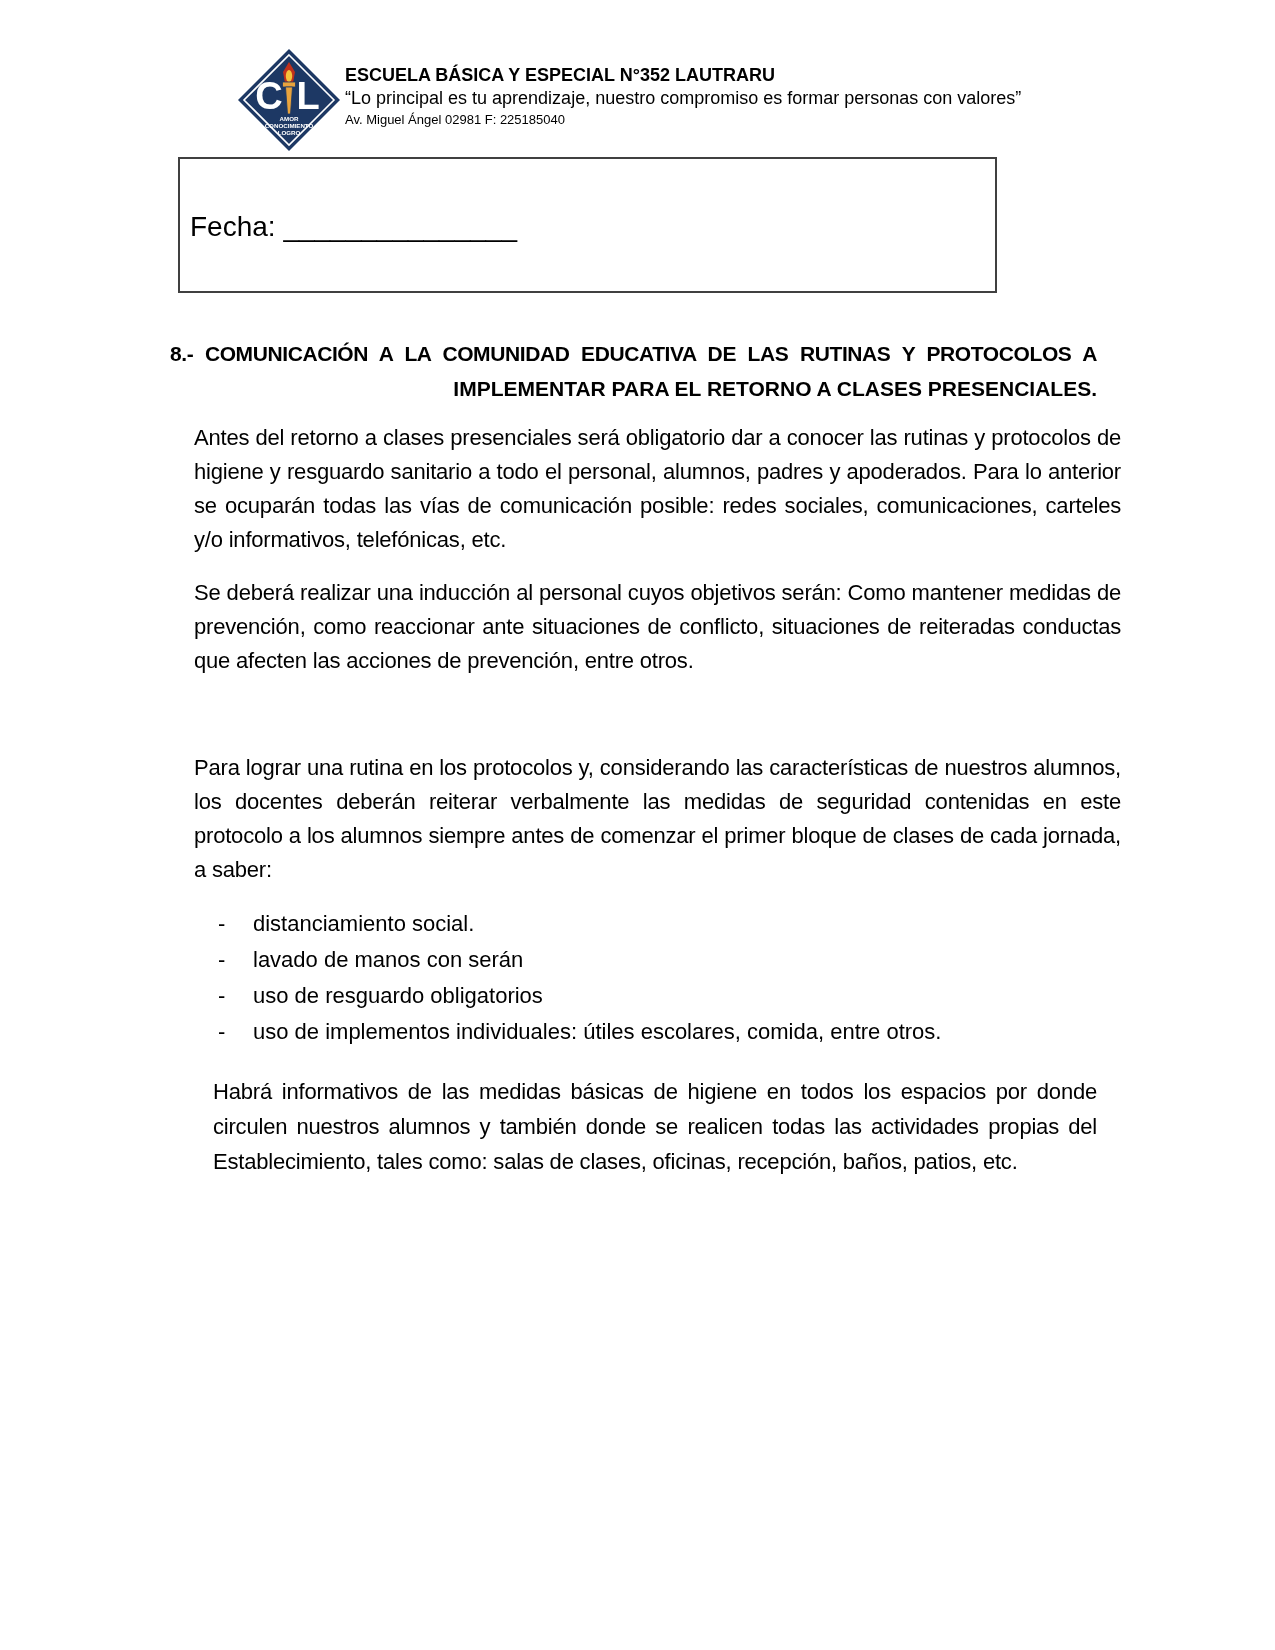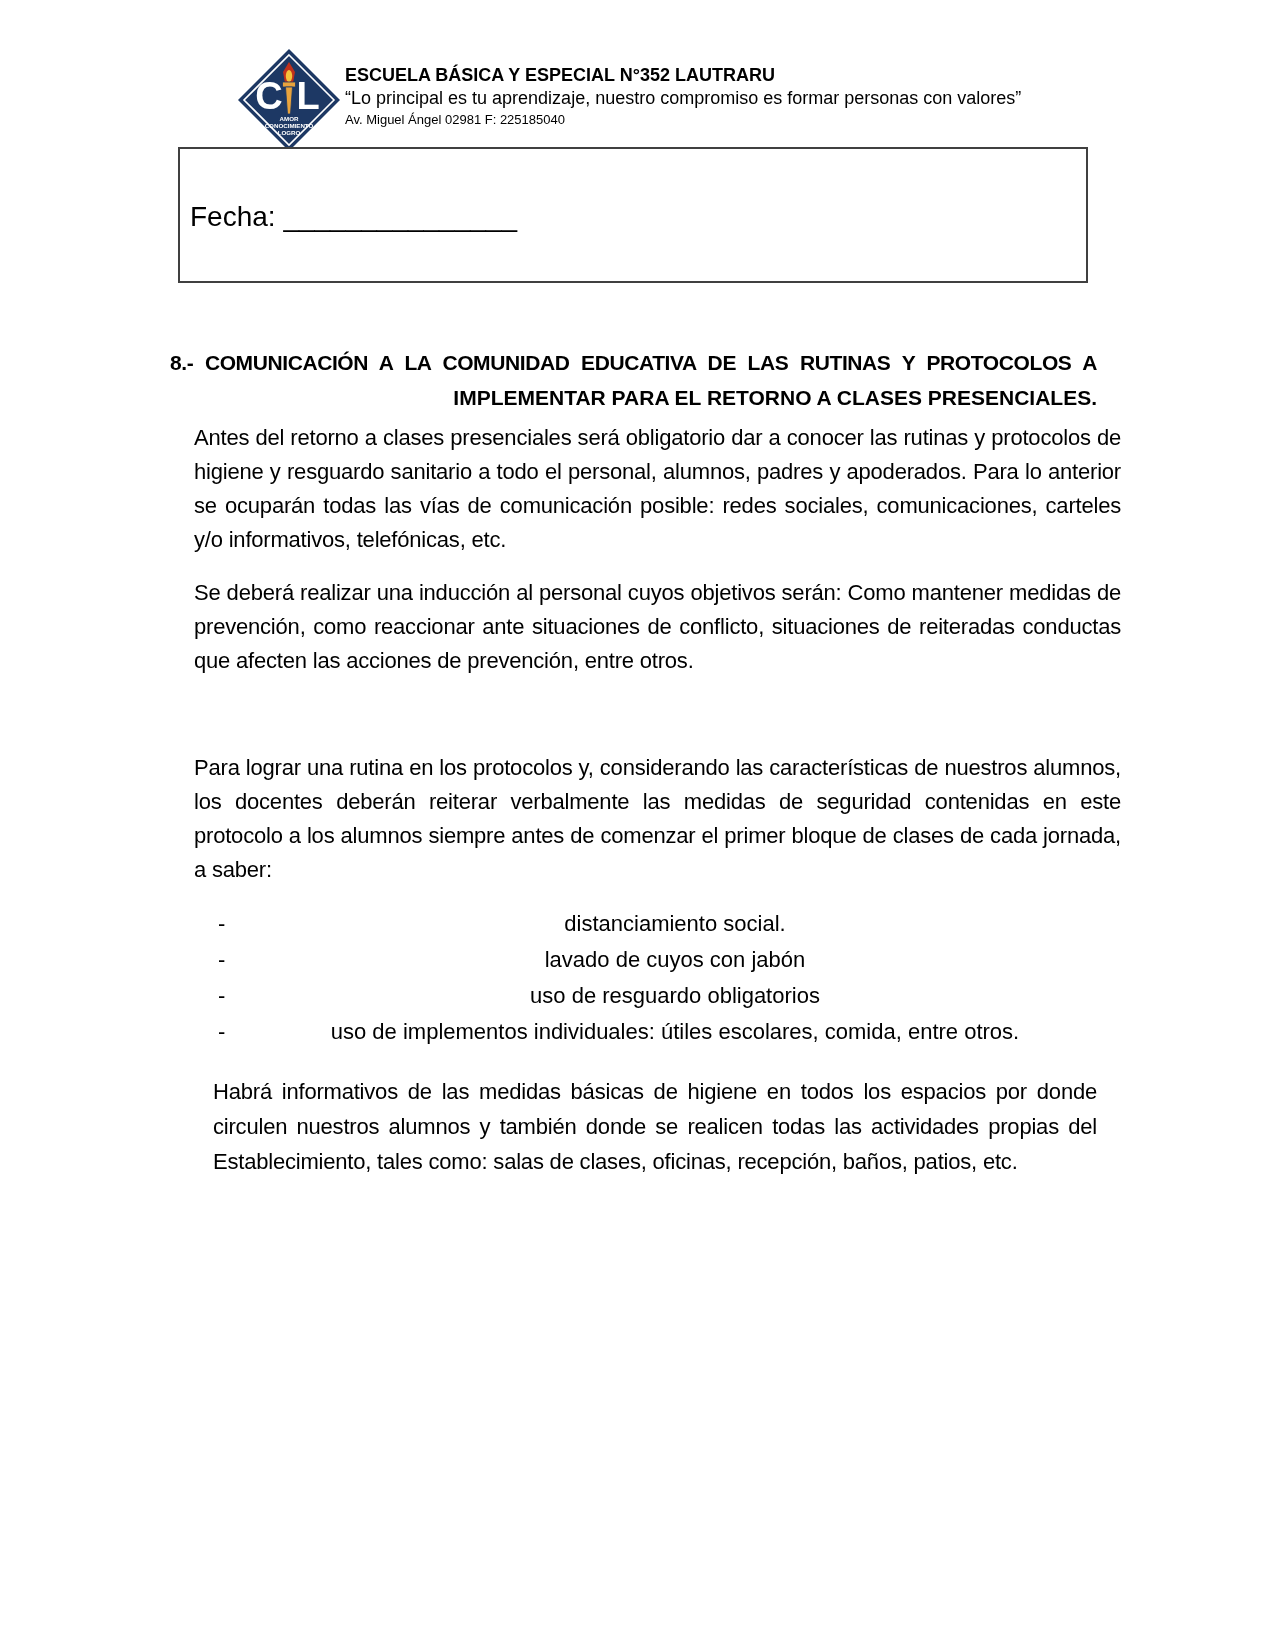--- a/index.html
+++ b/index.html
@@ -15,48 +15,48 @@
 
   
   .logo{position:absolute;left:237px;top:48px;width:104px;height:104px;}
   .header-text{position:absolute;left:345px;top:64px;width:760px;text-align:left;}
   .school-name{font-weight:bold;font-size:18px;line-height:23px;}
   .school-motto{font-size:18px;line-height:22px;}
   .school-address{font-size:13px;line-height:22px;}
 
   
   .fecha-box{
-    position:absolute;left:178px;top:147px;width:910px;height:136px;
+    position:absolute;left:178px;top:157px;width:819px;height:136px;
     border:2px solid #404040;box-sizing:border-box;background:#ffffff;
   }
   .fecha-line{position:absolute;left:10px;top:52px;font-size:28px;white-space:nowrap;}
   .fecha-blank{letter-spacing:0px;}
 
   
   .doc-heading{
     position:absolute;left:170px;top:336px;width:927px;
     font-weight:bold;font-size:21px;line-height:35px;
   }
-  .doc-heading .l1{text-align:justify;text-align-last:justify;letter-spacing:-0.4px;word-spacing:-1px;margin-top:9px;}
+  .doc-heading .l1{text-align:justify;text-align-last:justify;letter-spacing:-0.4px;word-spacing:-1px;}
   .doc-heading .l2{text-align:right;}
 
   .para{
     position:absolute;left:170px;width:927px;
     font-size:22px;line-height:34px;text-align:justify;
     letter-spacing:-0.2px;
     margin-left:24px;
   }
   .para-1{top:421px;}
   .para-2{top:576px;}
   .para-3{top:751px;}
 
   .bullet-list{position:absolute;left:170px;top:906px;width:927px;font-size:22px;}
   .list-row{display:flex;align-items:flex-start;height:36px;line-height:36px;}
   .list-dash{margin-left:48px;width:35px;flex:0 0 35px;}
-  .list-text{flex:1;white-space:nowrap;text-align:center;}
+  .list-text{flex:1;white-space:nowrap;}
 
   .closing-para{
     position:absolute;left:213px;top:1074px;width:884px;
     font-size:22px;line-height:35px;text-align:justify;
     letter-spacing:-0.2px;
   }
 </style>
 </head>
 <body>
 
@@ -104,21 +104,21 @@
   <div class="para para-2">Se deberá realizar una inducción al personal cuyos objetivos serán: Como mantener medidas de prevención, como reaccionar ante situaciones de conflicto, situaciones de reiteradas conductas que afecten las acciones de prevención, entre otros.</div>
   <div class="para para-3">Para lograr una rutina en los protocolos y, considerando las características de nuestros alumnos, los docentes deberán reiterar verbalmente las medidas de seguridad contenidas en este protocolo a los alumnos siempre antes de comenzar el primer bloque de clases de cada jornada, a saber:</div>
 
   <div class="bullet-list">
     <div class="list-row">
       <span class="list-dash">-</span>
       <span class="list-text">distanciamiento social.</span>
     </div>
     <div class="list-row">
       <span class="list-dash">-</span>
-      <span class="list-text">lavado de cuyos con jabón</span>
+      <span class="list-text">lavado de manos con serán</span>
     </div>
     <div class="list-row">
       <span class="list-dash">-</span>
       <span class="list-text">uso de resguardo obligatorios</span>
     </div>
     <div class="list-row">
       <span class="list-dash">-</span>
       <span class="list-text">uso de implementos individuales: útiles escolares, comida, entre otros.</span>
     </div>
   </div>

